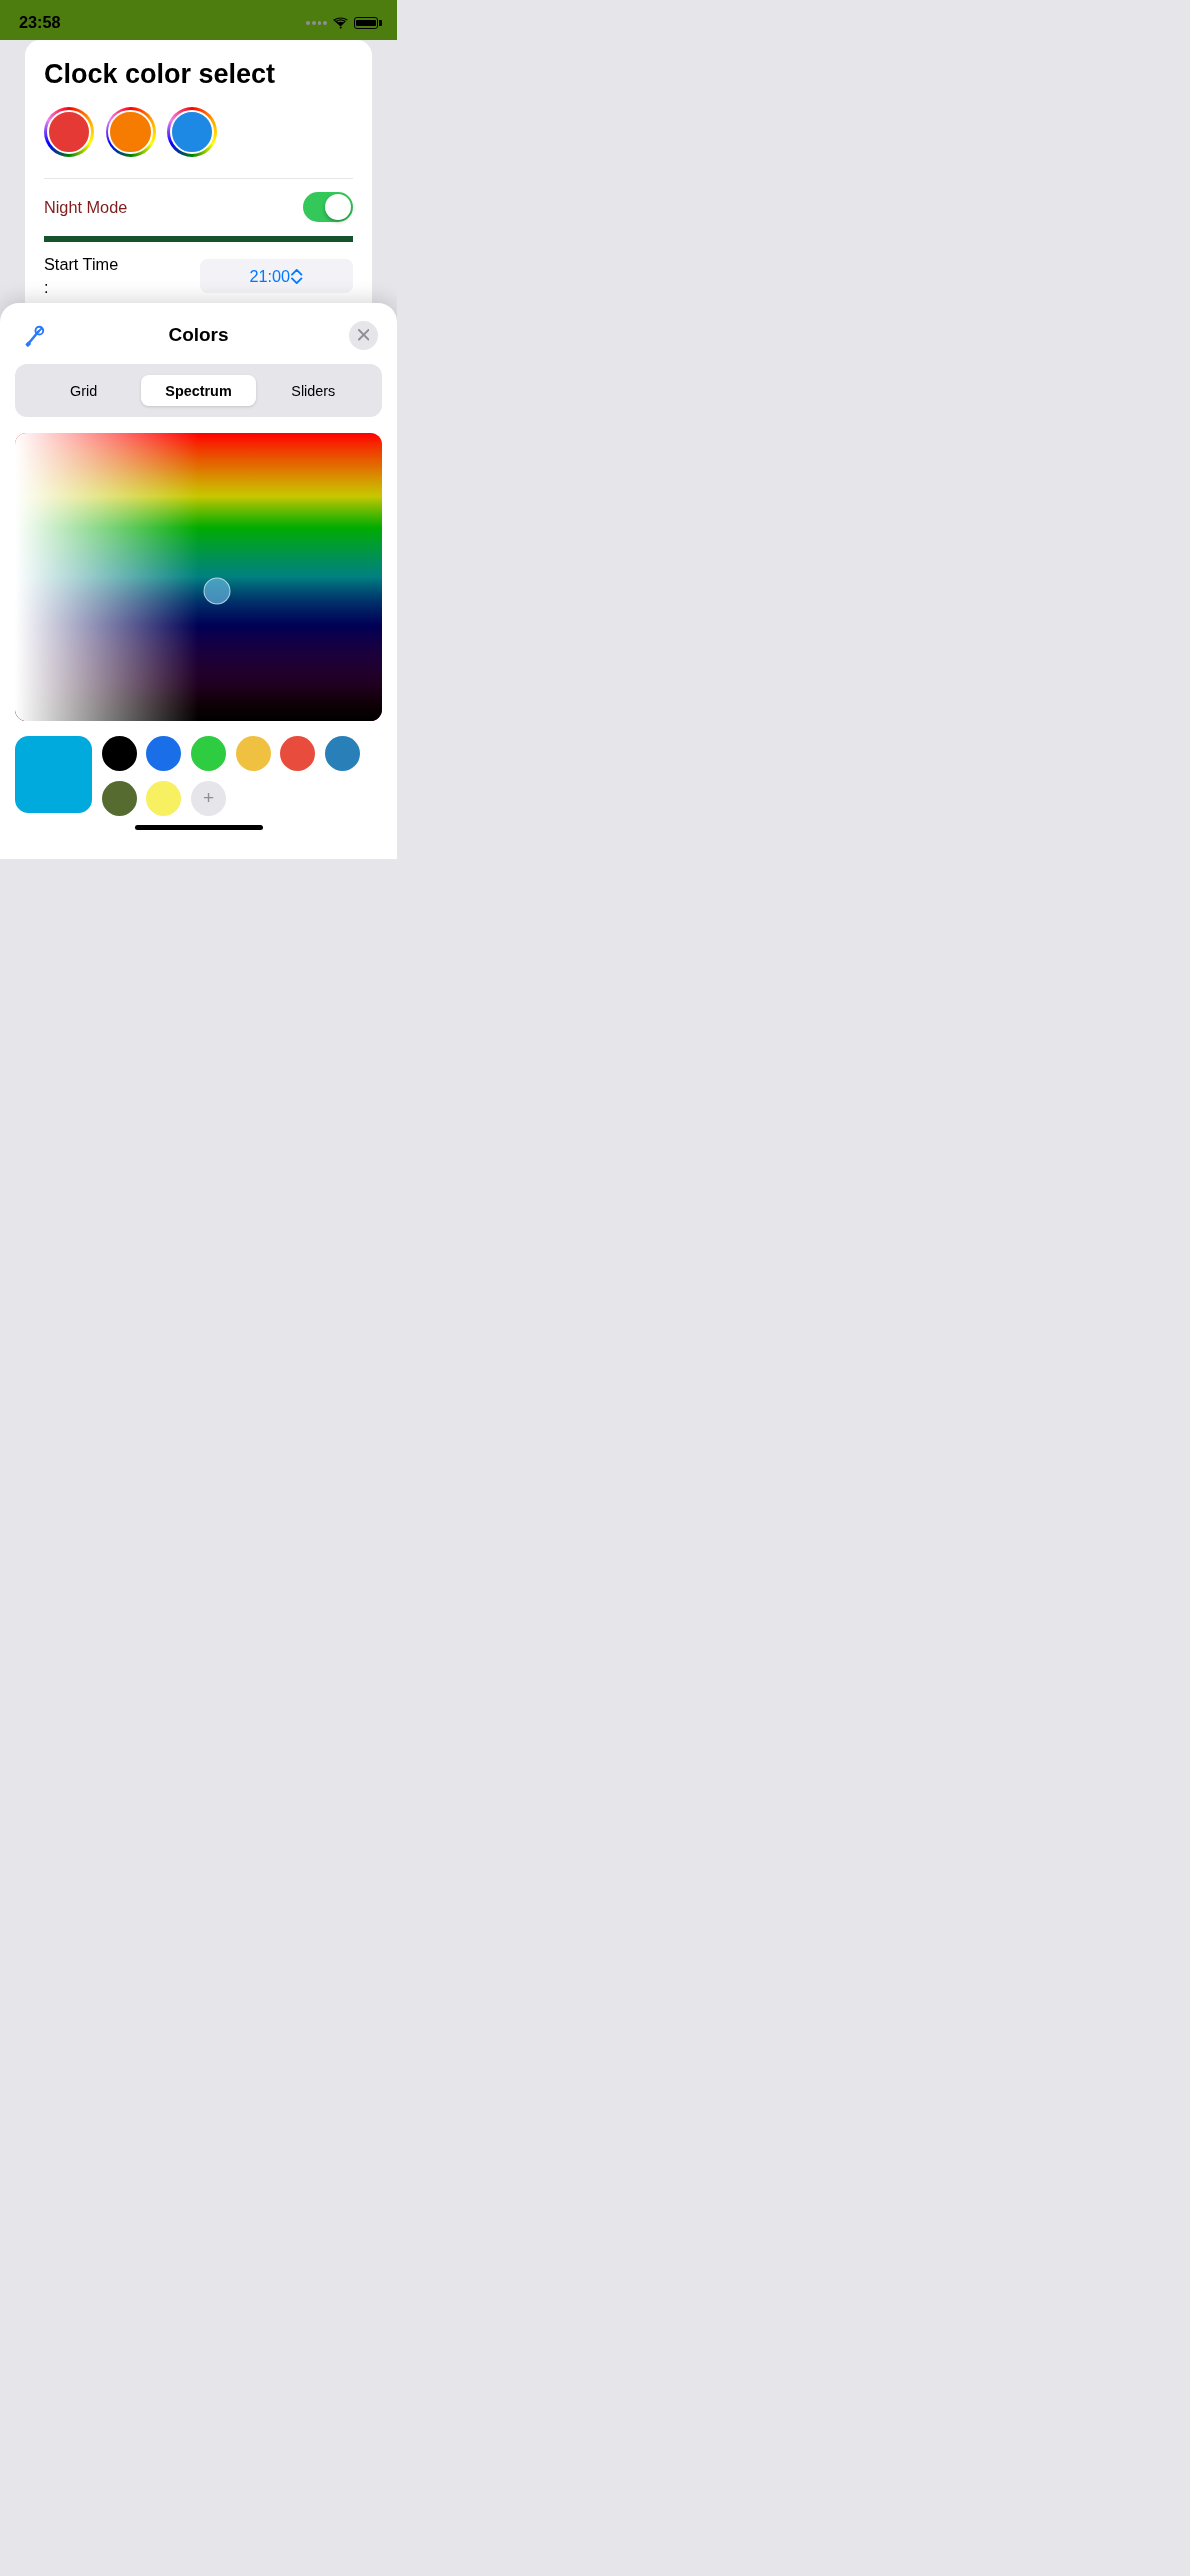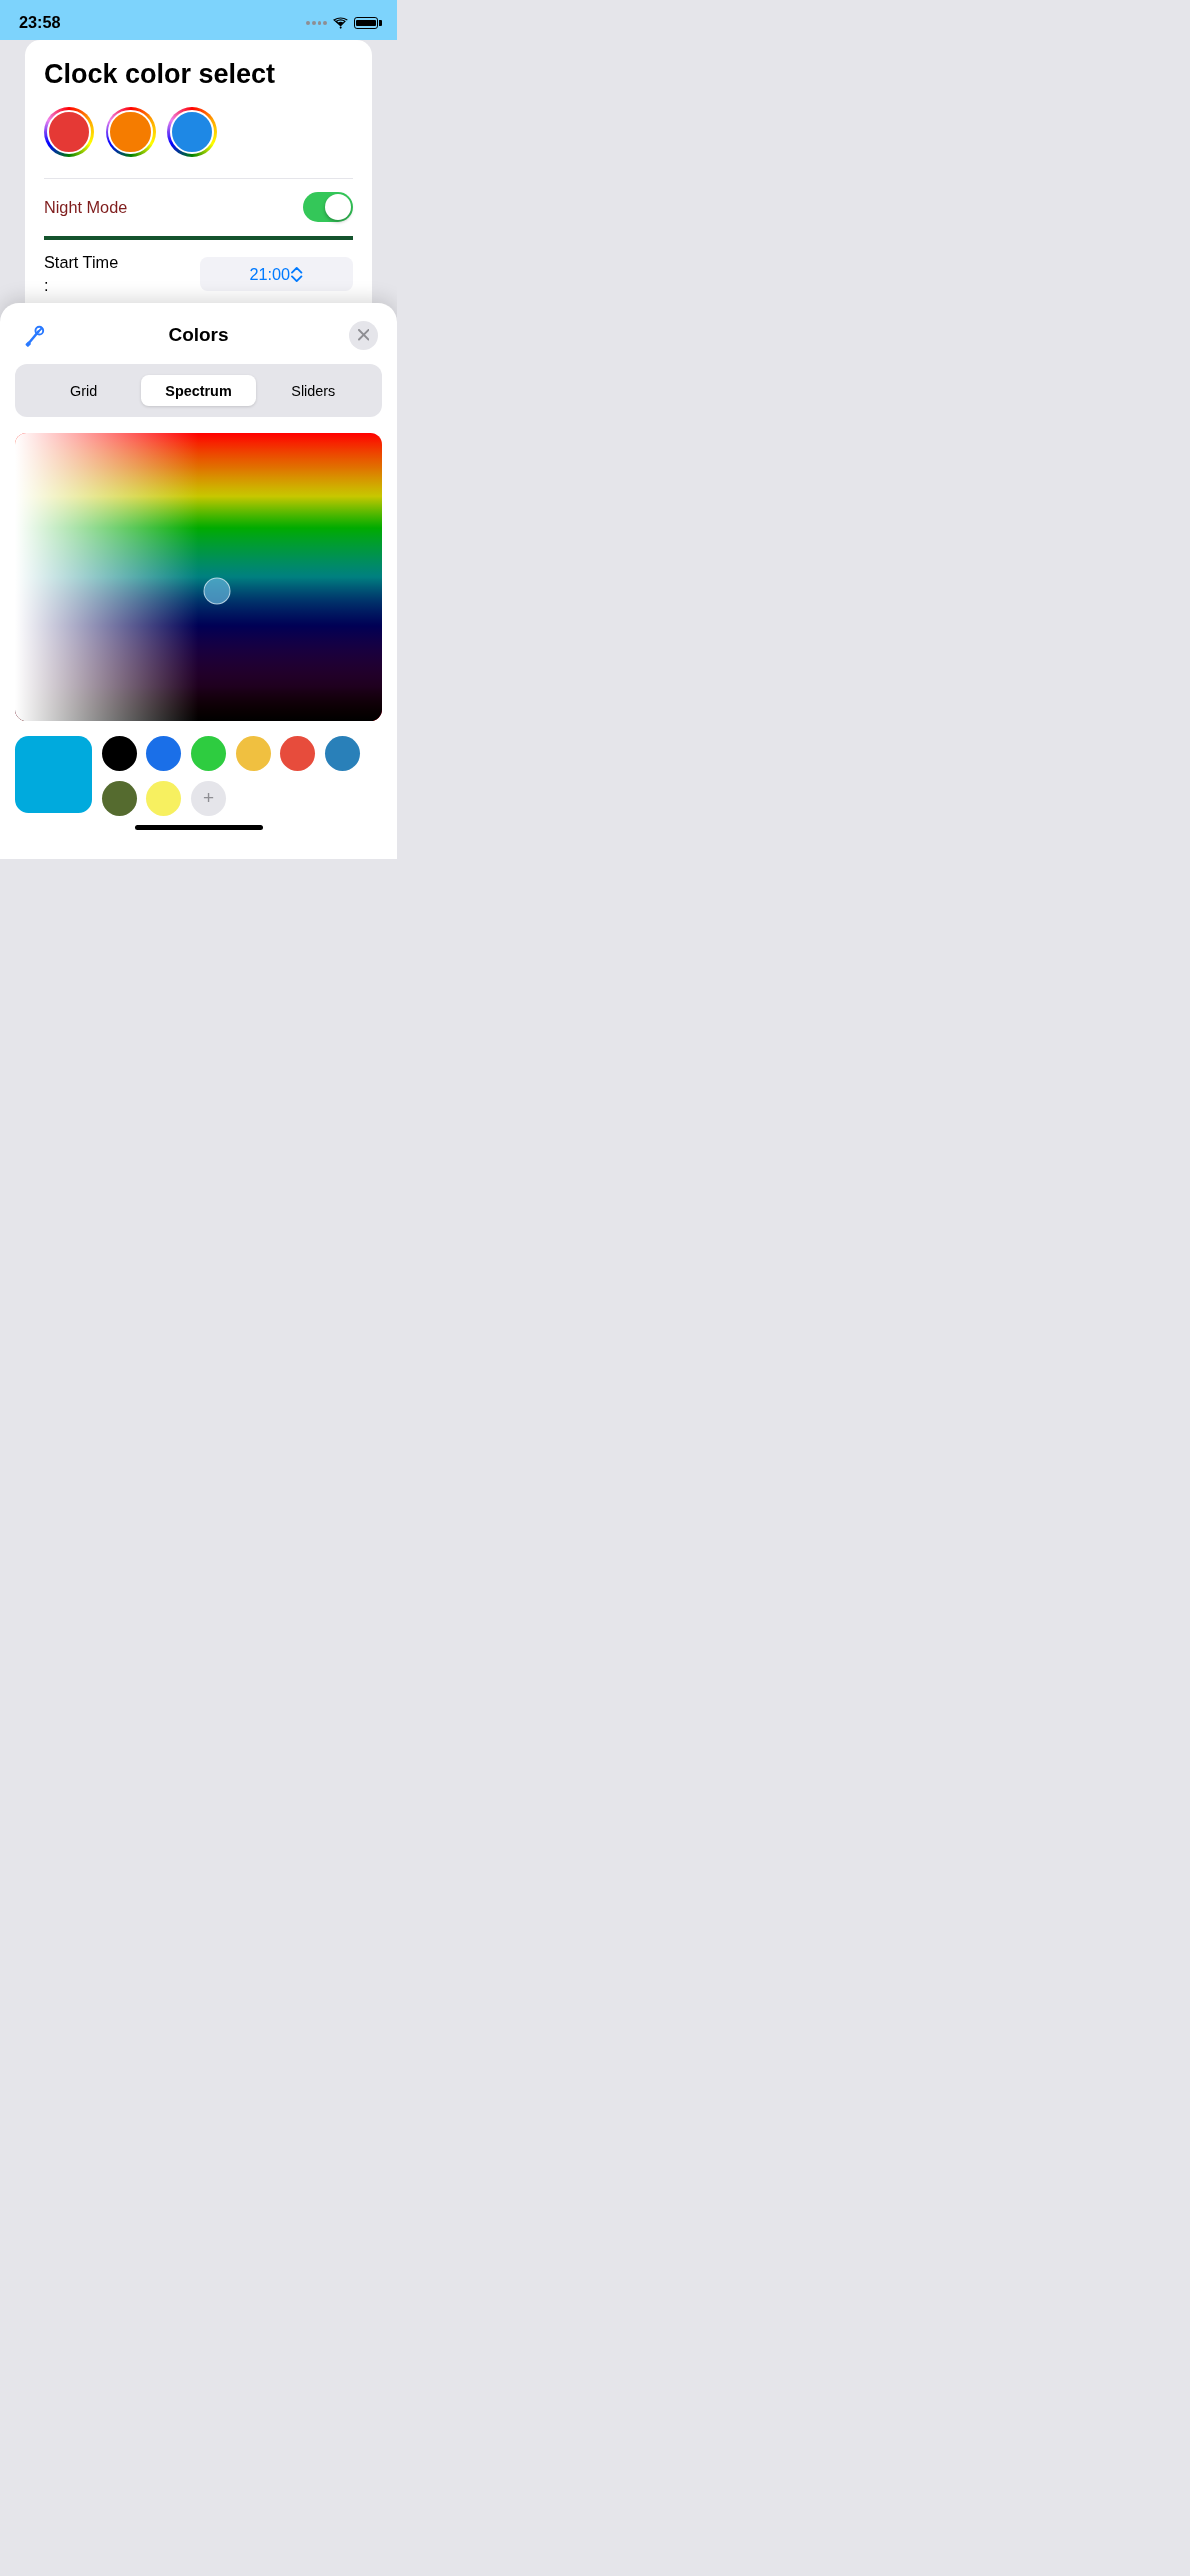--- a/index.html
+++ b/index.html
@@ -13,21 +13,21 @@
       position: relative;
       overflow: hidden;
     }
 
     
     .status-bar {
       display: flex;
       justify-content: space-between;
       align-items: center;
       padding: 13.4px 19px 7.7px;
-      background: #7dd3fc;
+      background: #4d7c0f;
     }
 
     .status-time {
       font-size: 16.3px;
       font-weight: 600;
       color: #000;
     }
 
     .status-icons {
       display: flex;
@@ -138,21 +138,21 @@
       right: 1.9px;
       box-shadow: 0 1.9px 3.8px rgba(0,0,0,0.3);
     }
 
     
     .picker-row {
       display: flex;
       align-items: center;
       justify-content: space-between;
       padding: 11.5px 0;
-      border-top: 4px solid #14532d;
+      border-top: 6px solid #14532d;
     }
     .picker-label {
       font-size: 16.3px;
       color: #000;
       line-height: 1.4;
     }
     .picker-value-wrap {
       display: flex;
       align-items: center;
       background: #f2f2f7;

